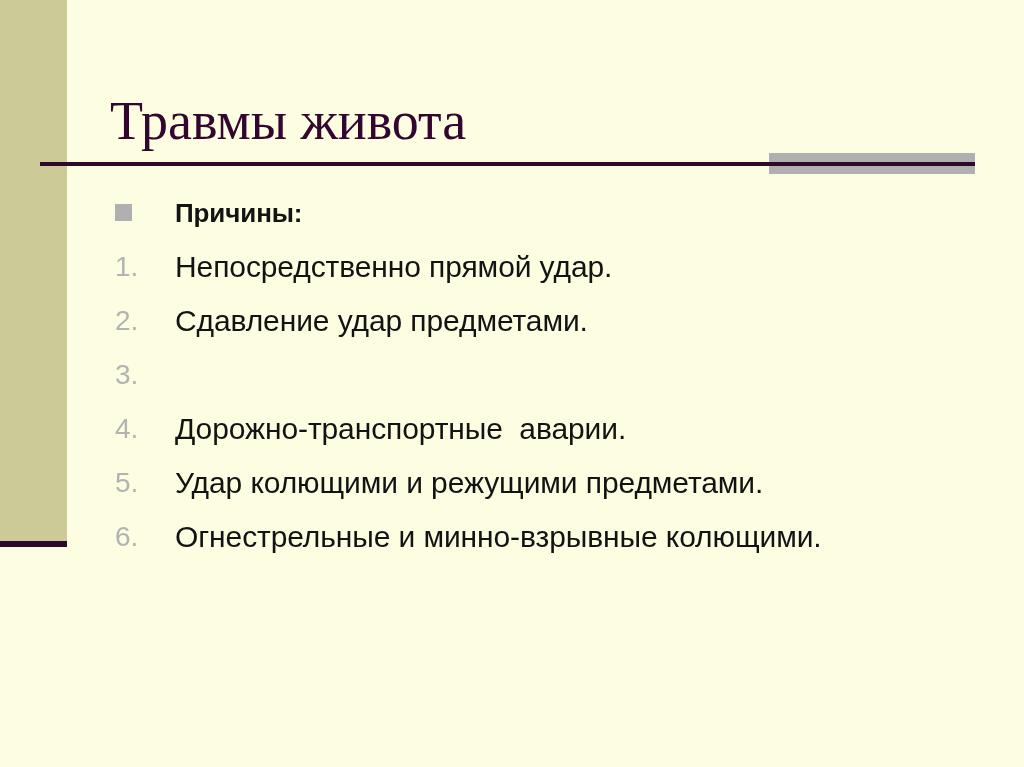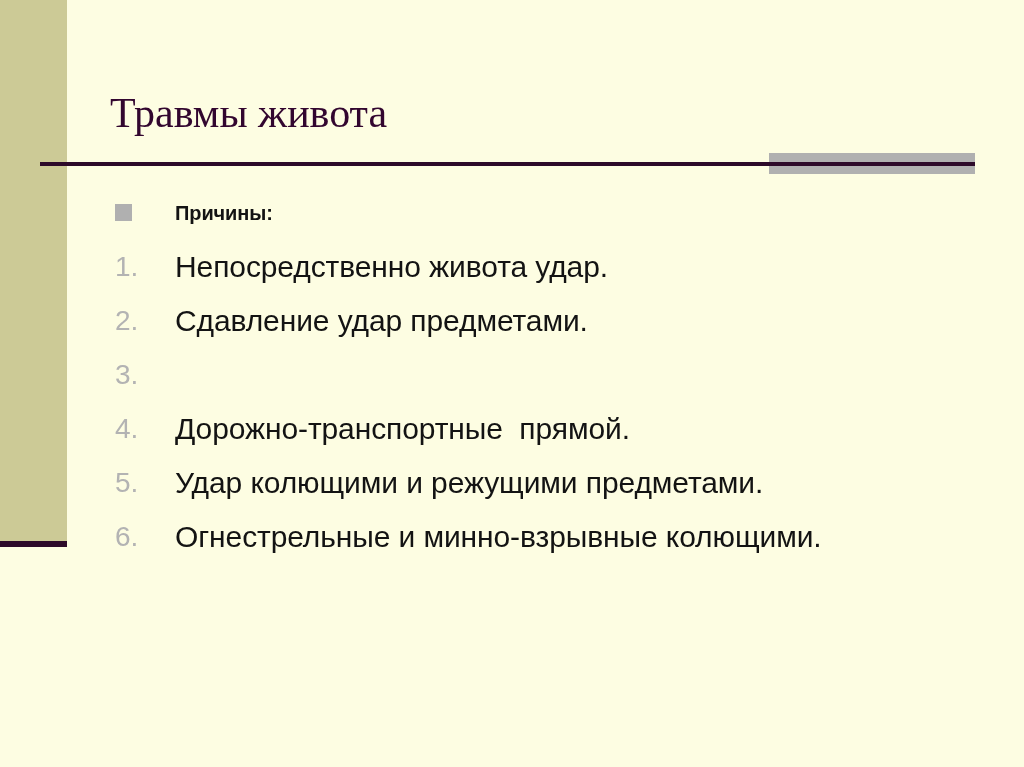--- a/index.html
+++ b/index.html
@@ -39,21 +39,21 @@
     background: #2d0a29;
   }
 
   
   #title {
     position: absolute;
     left: 110px;
     top: 57px;
     width: 860px;
     font-family: "Liberation Serif", serif;
-    font-size: 42px;
+    font-size: 54px;
     line-height: 56px;
     font-weight: normal;
     color: #32062f;
     white-space: nowrap;
   }
 
   
   #header-plate {
     position: absolute;
     left: 769px;
@@ -109,21 +109,21 @@
     margin-left: 175px;
     margin-right: 150px;
     font-size: 30px;
     line-height: 54px;
     color: #131313;
     letter-spacing: -0.1px;
     white-space: pre-wrap;
   }
   .row.bullet .text {
     font-weight: bold;
-    font-size: 20px;
+    font-size: 26px;
   }
   .row.wrap .text {
     margin-right: 185px;
   }
 </style>
 </head>
 <body>
 
 <div id="slide">
 
@@ -135,32 +135,32 @@
   <div id="header-plate"></div>
   <div id="header-rule"></div>
 
   <div id="body-list">
       <div class="row bullet">
         <span class="marker"><span class="square"></span></span>
         <span class="text">Причины:</span>
       </div>
       <div class="row">
         <span class="marker">1.</span>
-        <span class="text">Непосредственно живота удар.</span>
+        <span class="text">Непосредственно прямой удар.</span>
       </div>
       <div class="row">
         <span class="marker">2.</span>
         <span class="text">Сдавление удар предметами.</span>
       </div>
       <div class="row">
         <span class="marker">3.</span>
       </div>
       <div class="row">
         <span class="marker">4.</span>
-        <span class="text">Дорожно-транспортные  прямой.</span>
+        <span class="text">Дорожно-транспортные  аварии.</span>
       </div>
       <div class="row wrap">
         <span class="marker">5.</span>
         <span class="text">Удар колющими и режущими предметами.</span>
       </div>
       <div class="row wrap">
         <span class="marker">6.</span>
         <span class="text">Огнестрельные и минно-взрывные колющими.</span>
       </div>
     </div>

